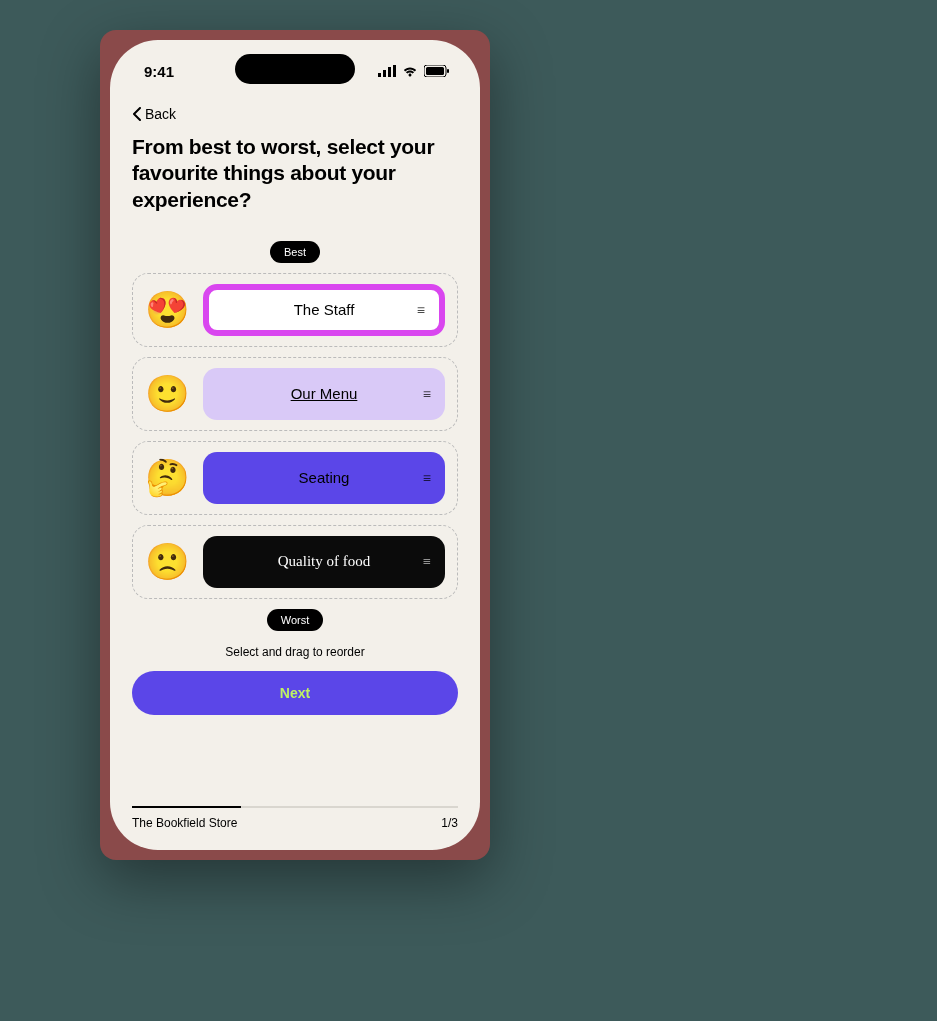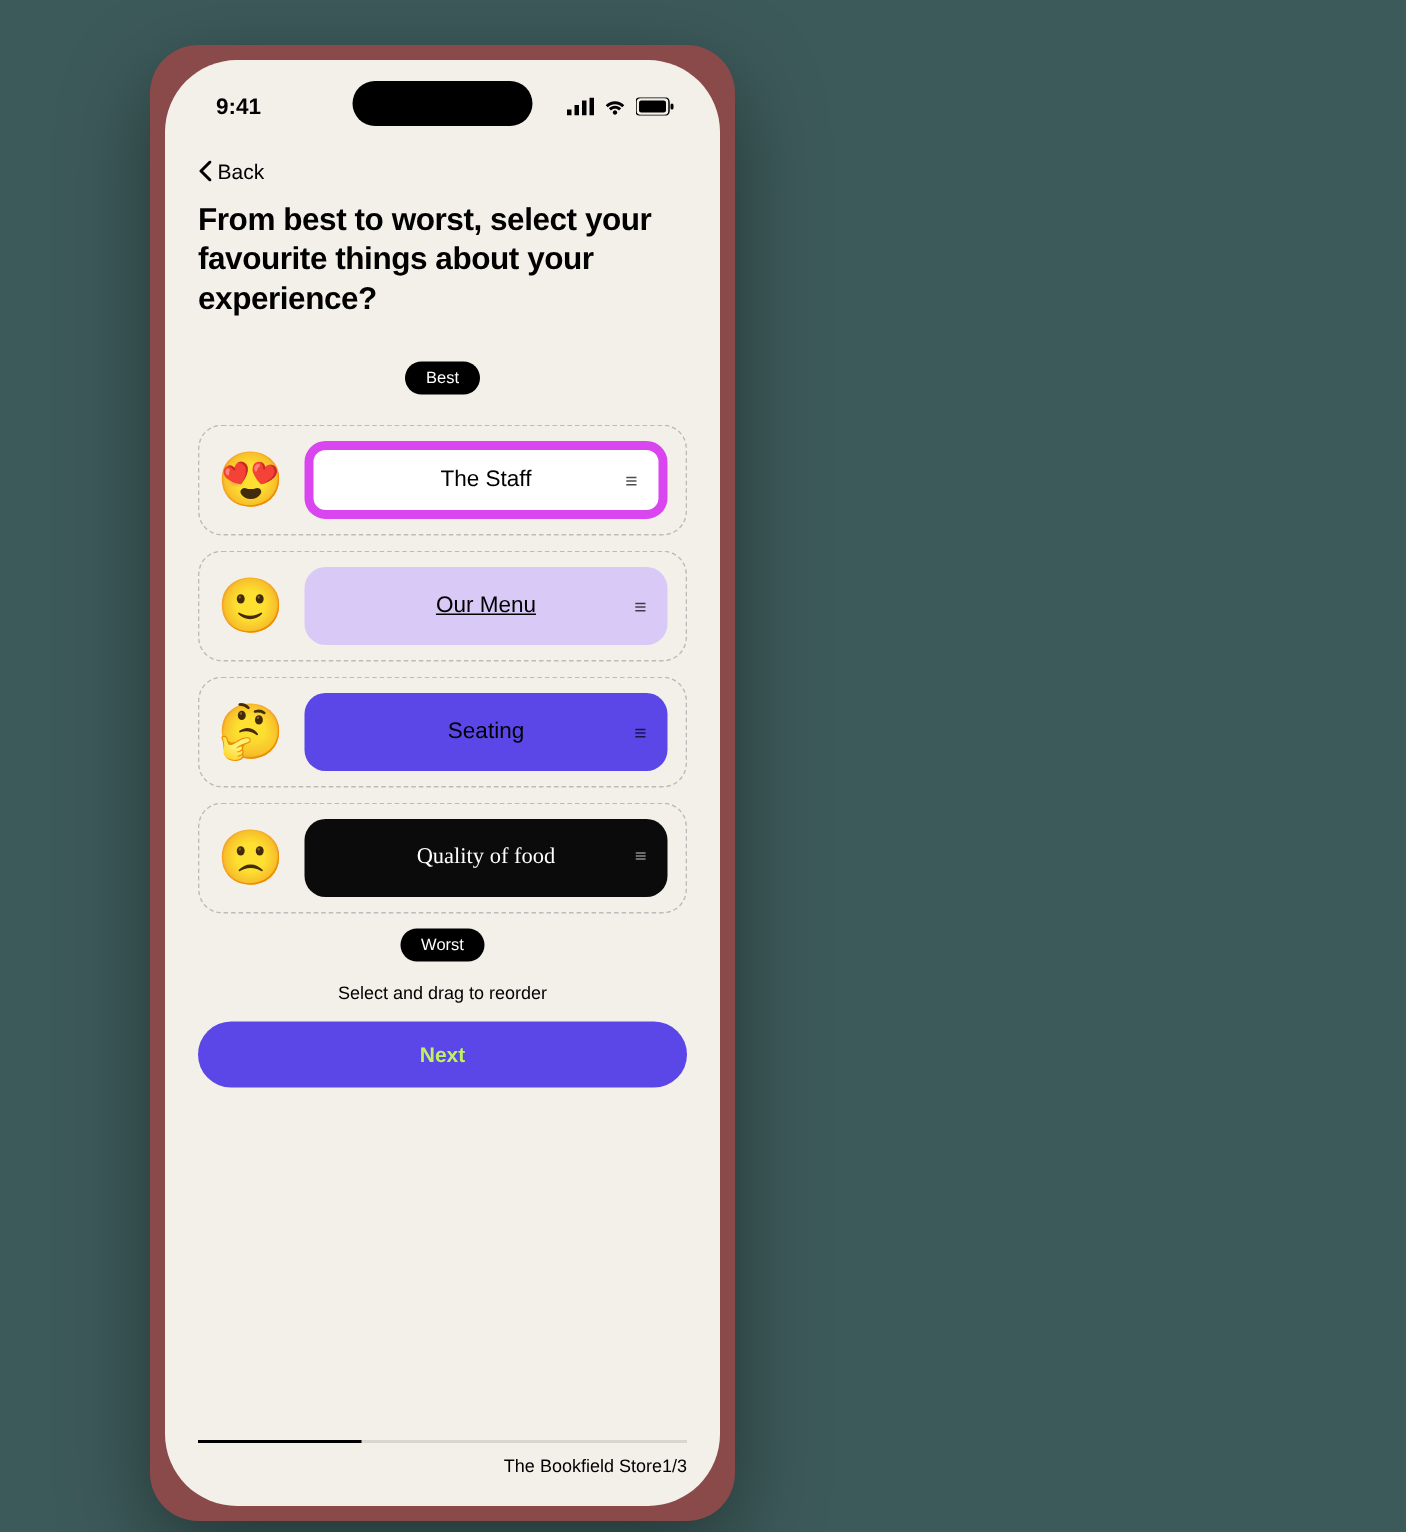--- a/index.html
+++ b/index.html
@@ -13,23 +13,23 @@
     justify-content: flex-start;
     overflow: hidden;
   }
   .phone-wrap {
     position: absolute;
     left: 100px;
     top: 30px;
   }
   .phone {
     width: 390px;
-    height: 984px;
+    height: 830px;
     background: #8a4a4a;
-    border-radius: 32px;
+    border-radius: 16px;
     padding: 10px;
     box-shadow: 0 20px 60px rgba(0,0,0,.4);
     position: relative;
   }
   .screen {
     width: 100%;
     height: 100%;
     background: #f3f0ea;
     border-radius: 48px;
     overflow: hidden;
@@ -87,21 +87,21 @@
     letter-spacing: -0.3px;
   }
   .pill {
     background: #000;
     color: #fff;
     font-size: 11px;
     padding: 5px 14px;
     border-radius: 12px;
     width: fit-content;
     align-self: center;
-    margin-bottom: 20px;
+    margin-bottom: 10px;
   }
   .pill-worst { margin-top: 10px; margin-bottom: 14px; }
   .rank-list { display: flex; flex-direction: column; gap: 10px; }
   .rank-row {
     border: 1.5px dashed #bbb;
     border-radius: 16px;
     padding: 10px 12px;
     display: flex;
     align-items: center;
     gap: 14px;
@@ -164,21 +164,21 @@
   }
   .progress-fill {
     position: absolute;
     left: 0; top: 0;
     height: 100%;
     width: 33.33%;
     background: #000;
   }
   .footer-row {
     display: flex;
-    justify-content: flex-end;
+    justify-content: space-between;
     font-size: 12px;
     color: #000;
   }
   svg { display: block; }
 </style>
 </head>
 <body>
 
 <div class="phone-wrap">
   <div class="phone">

